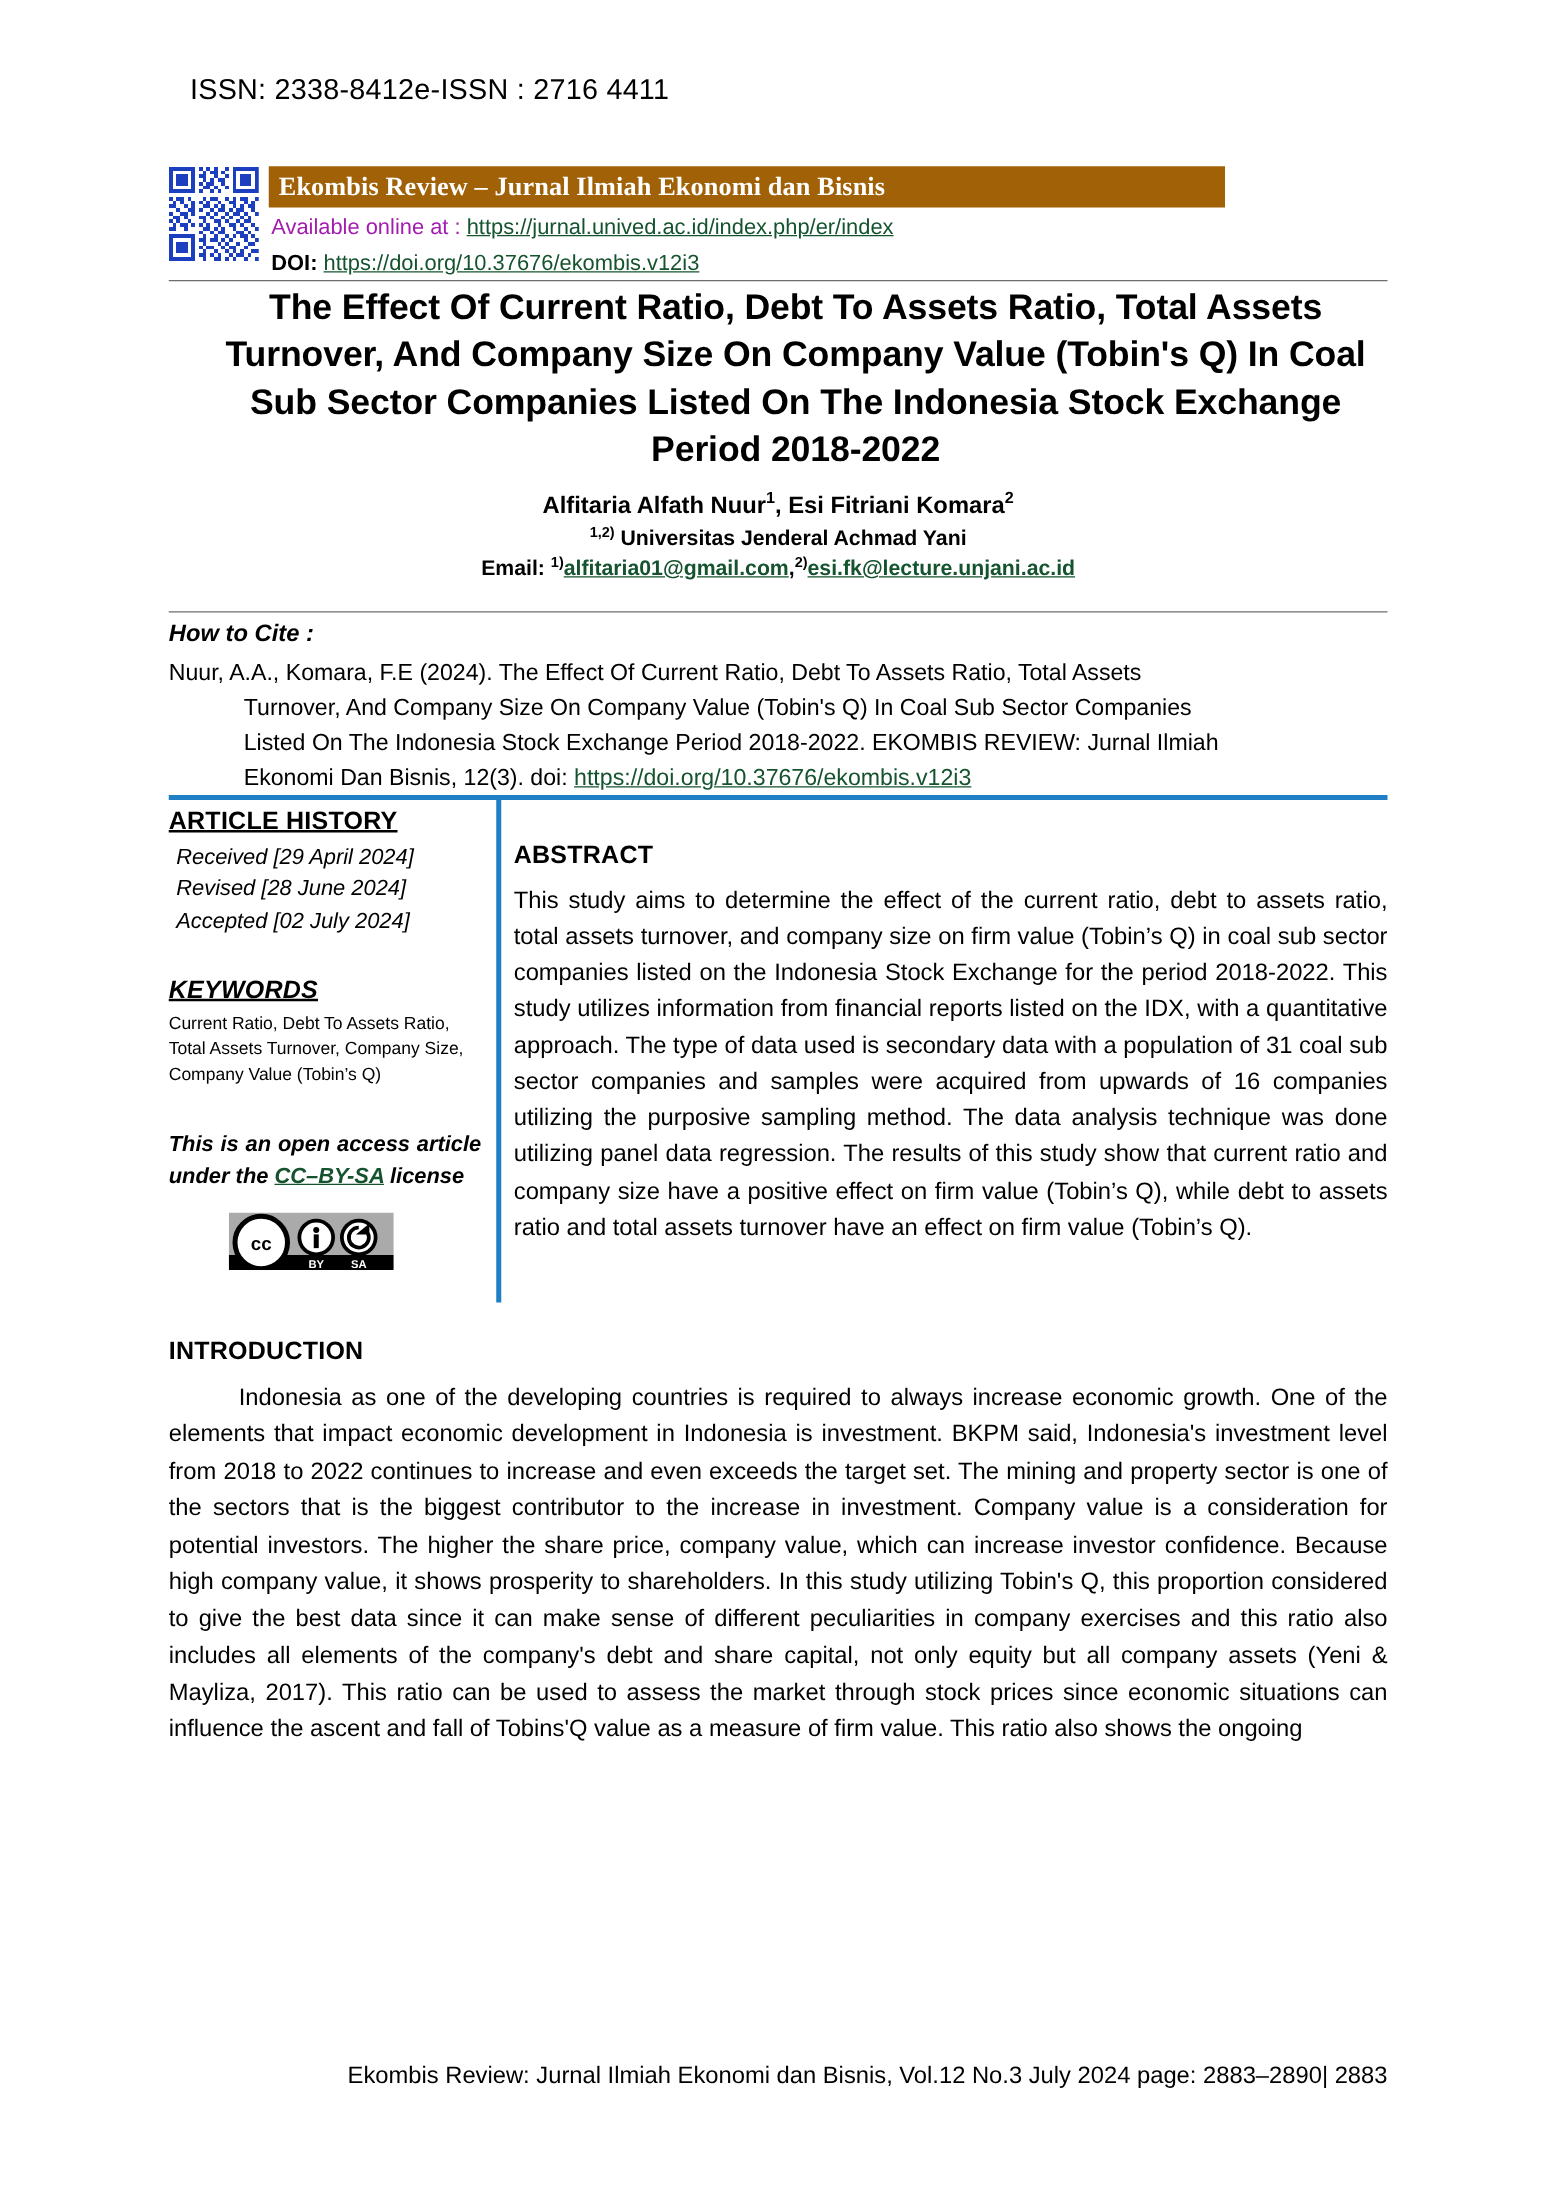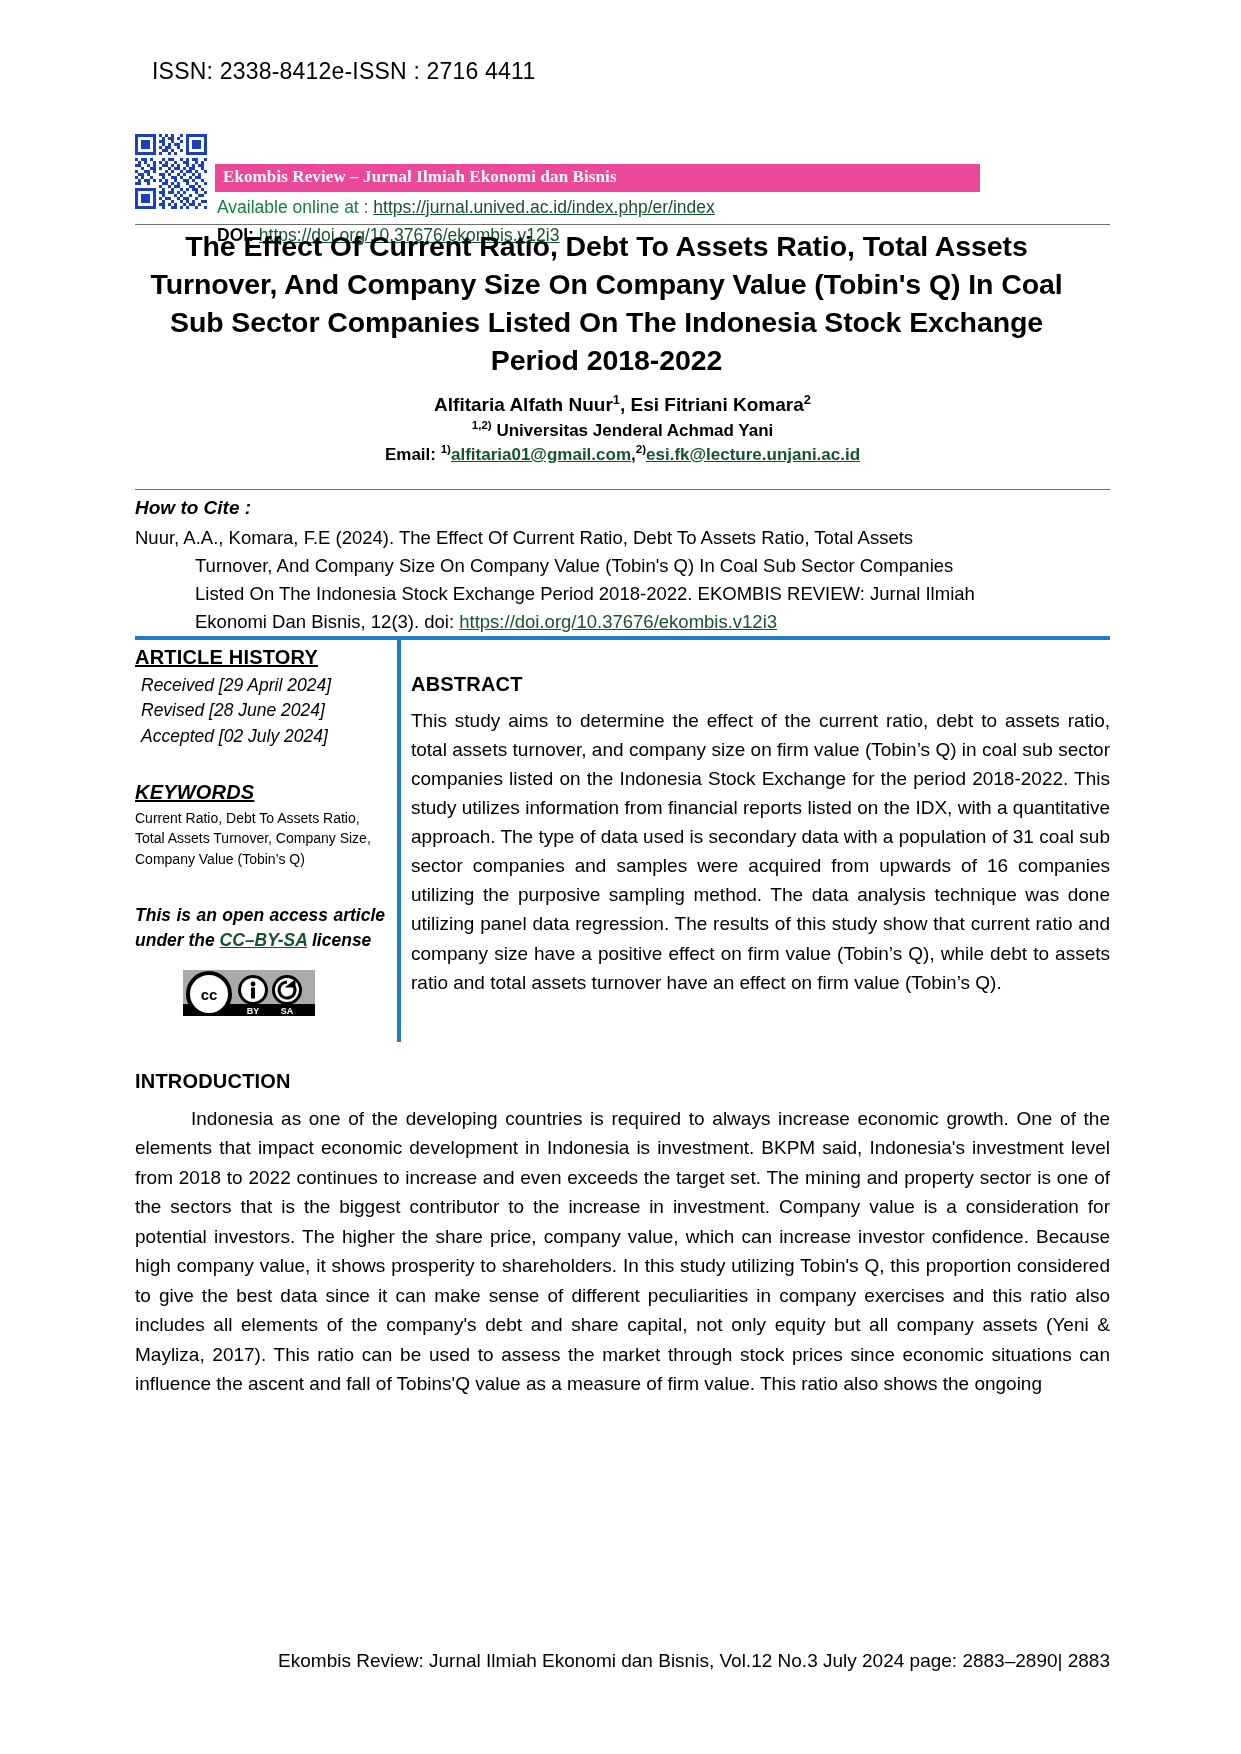--- a/index.html
+++ b/index.html
@@ -47,57 +47,56 @@
   .qr {
     width: 72px;
     height: 76px;
     flex: 0 0 72px;
     margin-right: 8px;
     position: relative;
   }
   .qr svg { display: block; }
   .journal-lines { flex: 1 1 auto; }
   .journal-band {
-    background: #ec4899;
+    background: #a16207;
     color: #ffffff;
     font-family: "Liberation Serif", serif;
     font-weight: bold;
-    font-size: 17px;
+    font-size: 21px;
     line-height: 1.35;
     padding: 2px 0 3px 8px;
     letter-spacing: 0.1px;
-    margin-top: 31px;
   }
   .journal-sub {
     font-size: 17.5px;
     line-height: 1.5;
     padding-left: 2px;
     padding-top: 2px;
   }
-  .journal-sub .lbl { color: #15803d; margin-top: 36px; }
+  .journal-sub .lbl { color: #a21caf; margin-top: 36px; }
   .journal-sub b { font-weight: bold; }
   a.link {
     color: #14532d;
     text-decoration: underline;
     word-break: break-all;
   }
 
   
   .rule {
     position: absolute;
     left: 135px;
     width: 975px;
     height: 1px;
     background: #6d6d6d;
   }
 
   
   .title {
     position: absolute;
-    left: 134px;
+    left: 164px;
     top: 228px;
     width: 945px;
     text-align: center;
     font-size: 28.5px;
     font-weight: bold;
     line-height: 1.33;
     letter-spacing: -0.1px;
   }
 
   

